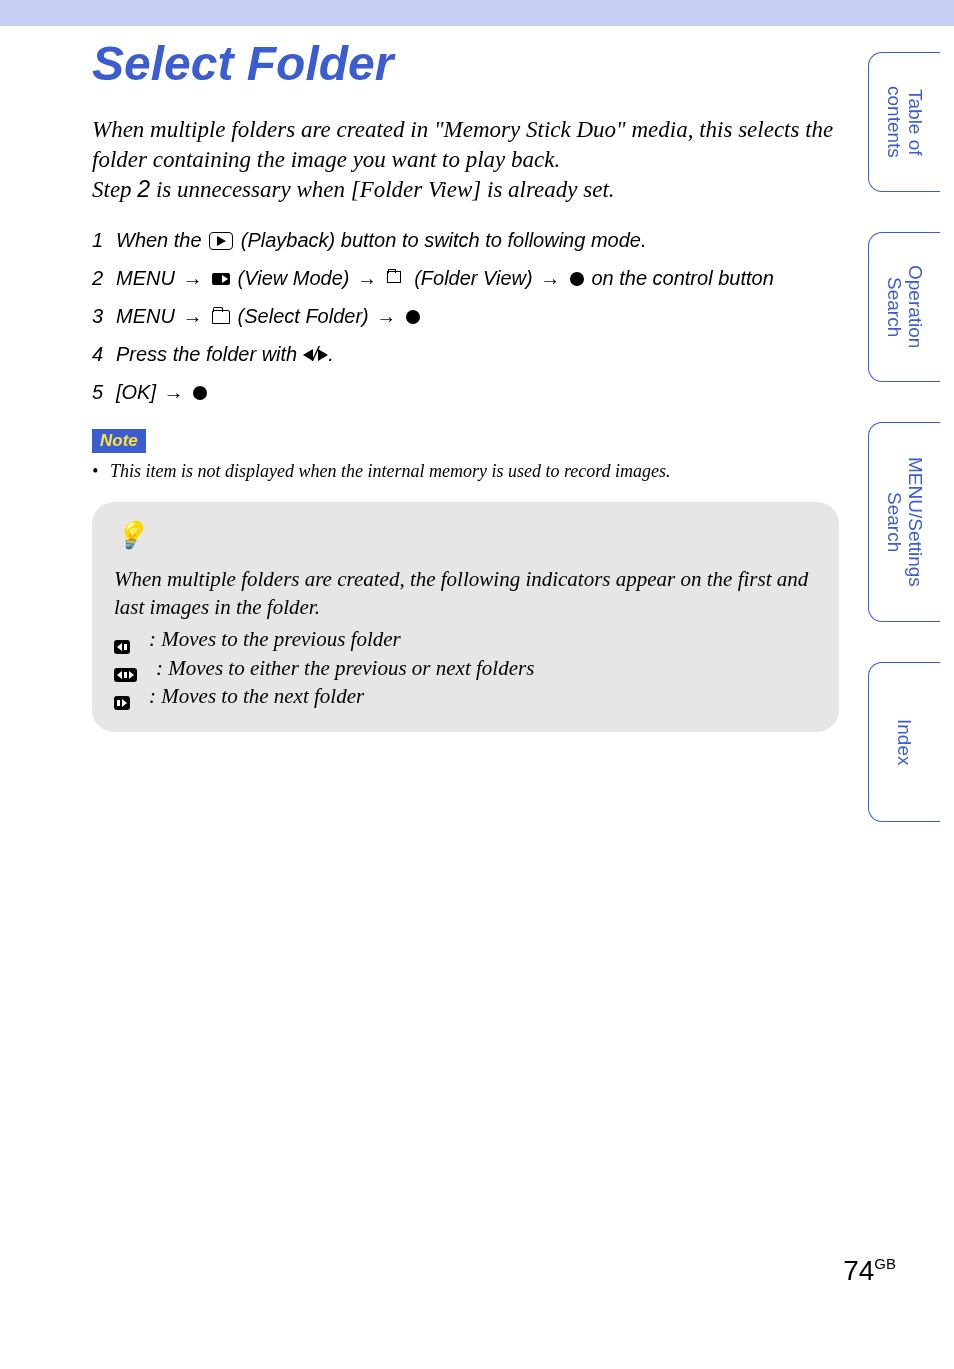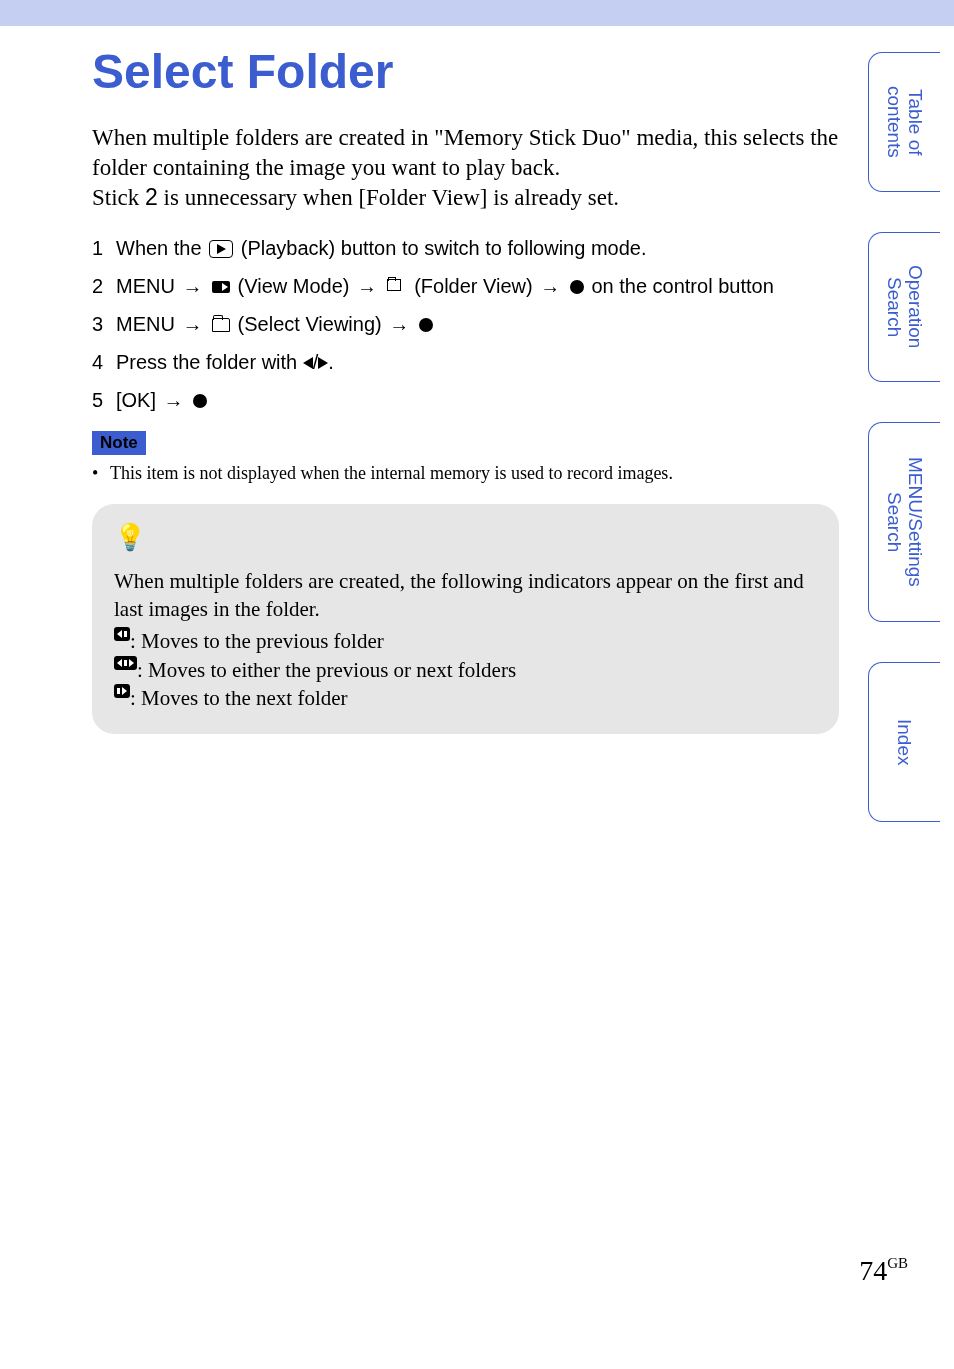--- a/index.html
+++ b/index.html
@@ -9,21 +9,22 @@
       font-family: Arial, Helvetica, sans-serif;
       background: #ffffff;
       position: relative;
     }
     .top-bar {
       width: 100%;
       height: 26px;
       background: #c4cff1;
     }
     .content {
-      padding: 18px 115px 0 92px;
+      padding: 10px 115px 0 92px;
+      font-style: italic;
     }
     .title {
       color: #3b5dd0;
       font-size: 48px;
       font-weight: bold;
       margin-bottom: 24px;
       font-family: Arial, sans-serif;
     }
     .intro {
       font-family: "Times New Roman", Times, serif;
@@ -43,26 +44,26 @@
       display: flex;
       margin-bottom: 4px;
     }
     .step-num {
       min-width: 24px;
     }
     .step-text { flex: 1; }
     .note-label {
       display: inline-block;
       background: #3b5dd0;
-      color: #000000;
+      color: #fde047;
       font-family: Arial, sans-serif;
       font-weight: bold;
       font-size: 17px;
       padding: 2px 8px;
-      margin-top: 10px;
+      margin-top: 16px;
     }
     .note-body {
       font-family: "Times New Roman", Times, serif;
       font-size: 18px;
       margin-top: 8px;
       display: flex;
     }
     .note-body .bullet { min-width: 18px; }
     .tip-box {
       background: #e6e6e6;
@@ -78,21 +79,21 @@
       display: flex;
       align-items: center;
       gap: 4px;
     }
     .tip-body {
       font-family: "Times New Roman", Times, serif;
       font-size: 21px;
       line-height: 1.35;
     }
     .tip-list { margin-top: 4px; }
-    .tip-item { display: flex; align-items: flex-start; gap: 0; }
+    .tip-item { display: flex; align-items: flex-end; gap: 19px; }
     .side-tabs {
       position: absolute;
       right: 14px;
       top: 52px;
       display: flex;
       flex-direction: column;
       gap: 40px;
     }
     .tab {
       width: 72px;
@@ -114,22 +115,22 @@
       font-size: 19px;
       line-height: 1.15;
     }
     .tab1 { height: 140px; }
     .tab2 { height: 150px; }
     .tab3 { height: 200px; }
     .tab4 { height: 160px; }
     .page-footer {
       position: absolute;
       bottom: 82px;
-      right: 46px;
-      font-family: Liberation Serif, serif;
+      right: 58px;
+      font-family: Liberation Sans, sans-serif;
       font-size: 28px;
     }
     .page-footer .gb {
       font-size: 15px;
       vertical-align: top;
     }
     
     .icon-inline {
       display: inline-flex;
       vertical-align: middle;
@@ -184,21 +185,21 @@
 </head>
 <body>
 
 <div class="top-bar"></div>
 
 <div class="content">
   <h1 class="title">Select Folder</h1>
 
   <div class="intro">
     <span>When multiple folders are created in "Memory Stick Duo" media, this selects the folder containing the image you want to play back.</span><br>
-    <span>Stick </span><span class="step2">2</span><span> is unnecessary when [Folder View] is already set.</span>
+    <span>Step </span><span class="step2">2</span><span> is unnecessary when [Folder View] is already set.</span>
   </div>
 
   <div class="steps">
     <div class="step">
       <div class="step-num">1</div>
       <div class="step-text">
         <span>When the </span>
         <span class="icon-inline play-btn">
             <span class="tri-right"></span>
           </span>
@@ -221,21 +222,21 @@
         <span class="icon-inline dot"></span>
         <span> on the control button</span>
       </div>
     </div>
     <div class="step">
       <div class="step-num">3</div>
       <div class="step-text">
         <span>MENU</span>
         <span class="arrow">→</span>
         <span class="icon-inline folder-icon"></span>
-        <span> (Select Viewing) </span>
+        <span> (Select Folder) </span>
         <span class="arrow">→</span>
         <span class="icon-inline dot"></span>
       </div>
     </div>
     <div class="step">
       <div class="step-num">4</div>
       <div class="step-text">
         <span>Press the folder with </span>
         <span class="tri-l"></span>/<span class="tri-r"></span>.
       </div>

